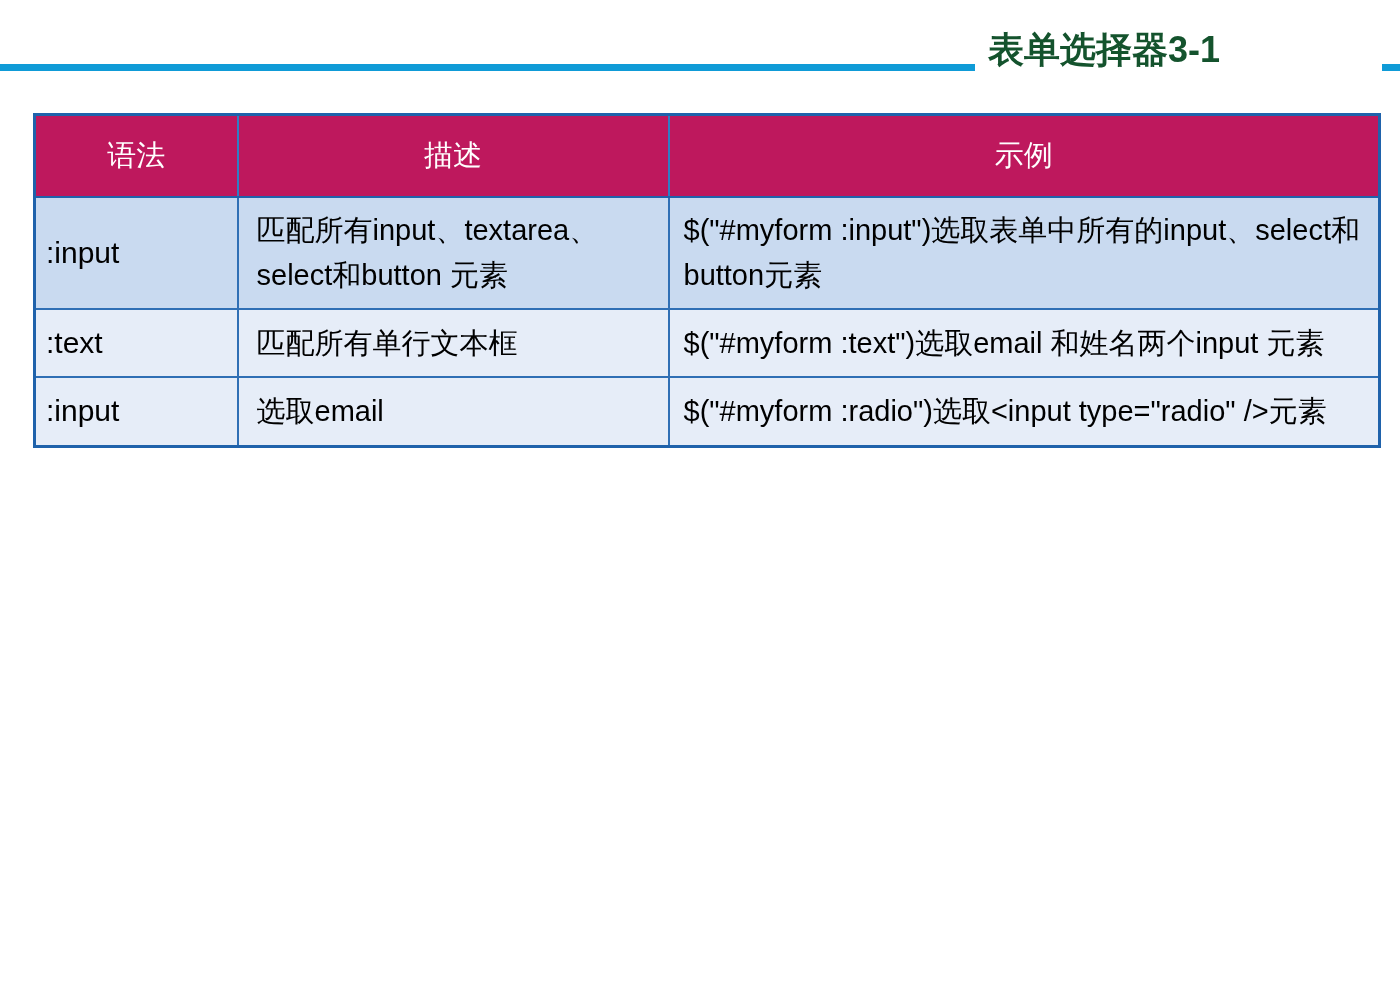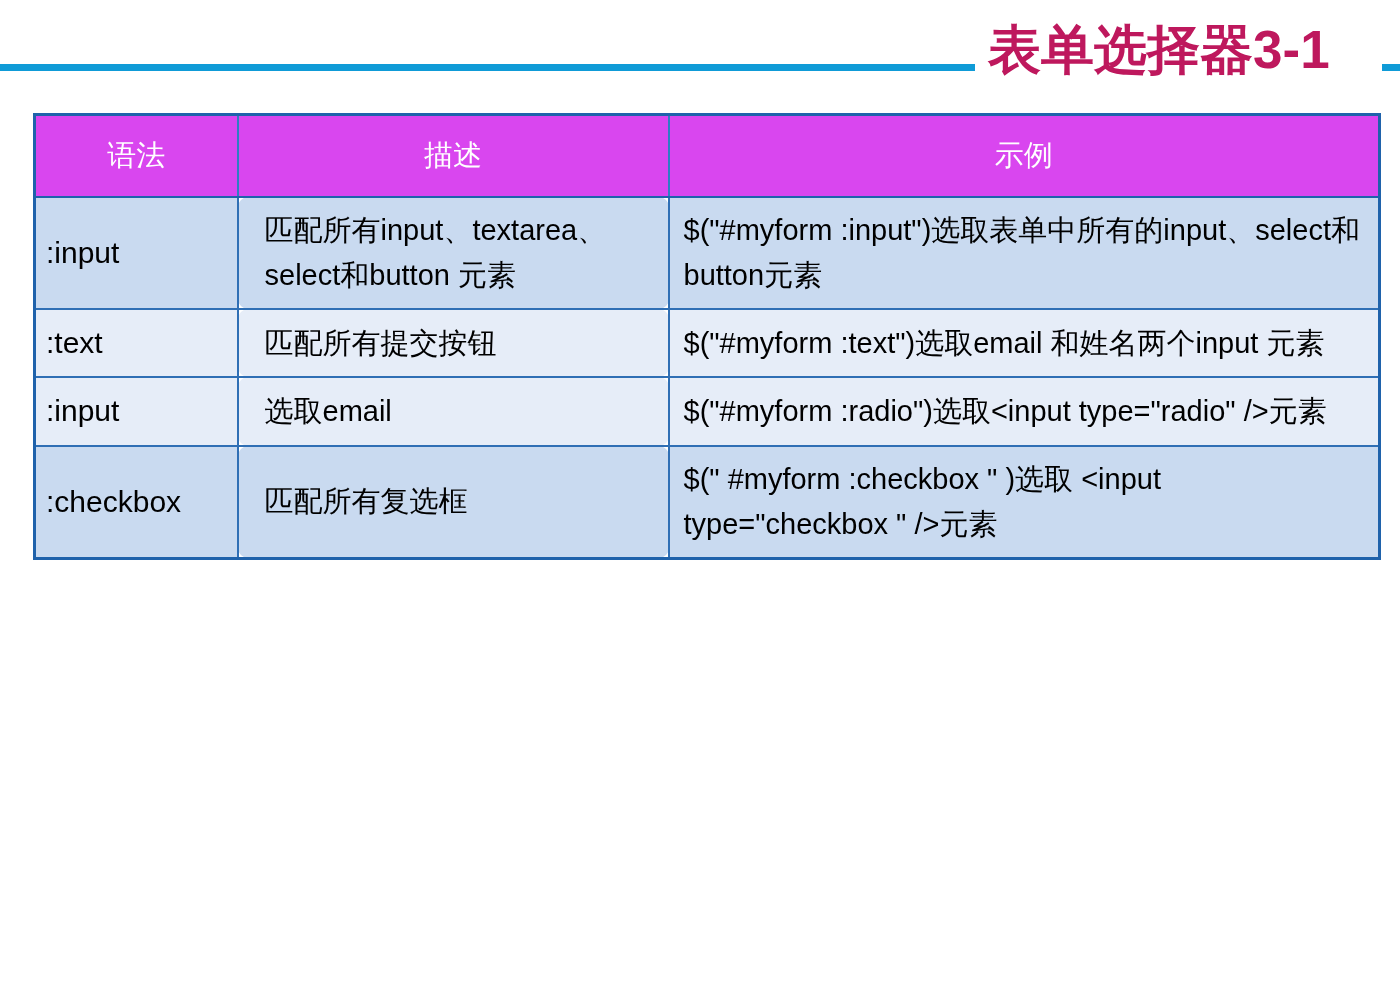--- a/index.html
+++ b/index.html
@@ -28,23 +28,23 @@
     left: 0;
     top: 64px;
     width: 975px;
     height: 7px;
     background: #0f9bd7;
   }
   #title-text {
     position: absolute;
     left: 988px;
     top: 20px;
-    font-size: 53px;
+    font-size: 36px;
     font-weight: bold;
-    color: #be185d;
+    color: #14532d;
     letter-spacing: 0px;
     white-space: nowrap;
     line-height: 60px;
   }
   #title-rule-right {
     position: absolute;
     left: 1382px;
     top: 64px;
     width: 18px;
     height: 7px;
@@ -59,21 +59,21 @@
     width: 1345px;
     border-collapse: collapse;
     table-layout: fixed;
     border: 3px solid #1f62ab;
   }
   #selector-table col.c-syntax { width: 203px; }
   #selector-table col.c-desc   { width: 431px; }
   #selector-table col.c-ex     { width: 711px; }
 
   #selector-table th {
-    background: #d946ef;
+    background: #be185d;
     color: #ffffff;
     font-size: 29px;
     font-weight: normal;
     text-align: center;
     vertical-align: middle;
     height: 80px;
     padding: 0 20px;
     border-left: 2px solid #2f7ec4;
     border-right: 2px solid #2f7ec4;
     border-bottom: 2px solid #1f62ab;
@@ -91,22 +91,21 @@
     word-break: break-word;
   }
   #selector-table tr.row-odd  td { background: #c9daf0; }
   #selector-table tr.row-even td { background: #e6edf8; }
 
   #selector-table td.syntax-cell {
     font-size: 30px;
     padding-left: 10px;
   }
   #selector-table td.desc-cell {
-    padding-left: 26px;
-    border-radius: 10px;
+    padding-left: 18px;
   }
   #selector-table td.example-cell {
     padding-left: 14px;
   }
 
   
   tr.tall td { line-height: 1.95; }
 </style>
 </head>
 <body>
@@ -131,27 +130,22 @@
     </tr>
   </thead>
   <tbody>
     <tr class="row-odd tall">
       <td class="syntax-cell">:input</td>
       <td class="desc-cell">匹配所有input、textarea、select和button 元素</td>
       <td class="example-cell">$("#myform  :input")选取表单中所有的input、select和button元素</td>
     </tr>
     <tr class="row-even tall">
       <td class="syntax-cell">:text</td>
-      <td class="desc-cell">匹配所有提交按钮</td>
+      <td class="desc-cell">匹配所有单行文本框</td>
       <td class="example-cell">$("#myform  :text")选取email 和姓名两个input 元素</td>
     </tr>
     <tr class="row-even">
       <td class="syntax-cell">:input</td>
       <td class="desc-cell">选取email</td>
       <td class="example-cell">$("#myform  :radio")选取&lt;input type="radio" /&gt;元素</td>
     </tr>
-    <tr class="row-odd">
-      <td class="syntax-cell">:checkbox</td>
-      <td class="desc-cell">匹配所有复选框</td>
-      <td class="example-cell">$(" #myform  :checkbox " )选取 &lt;input type="checkbox " /&gt;元素</td>
-    </tr>
   </tbody>
 </table>
 
 </body></html>

